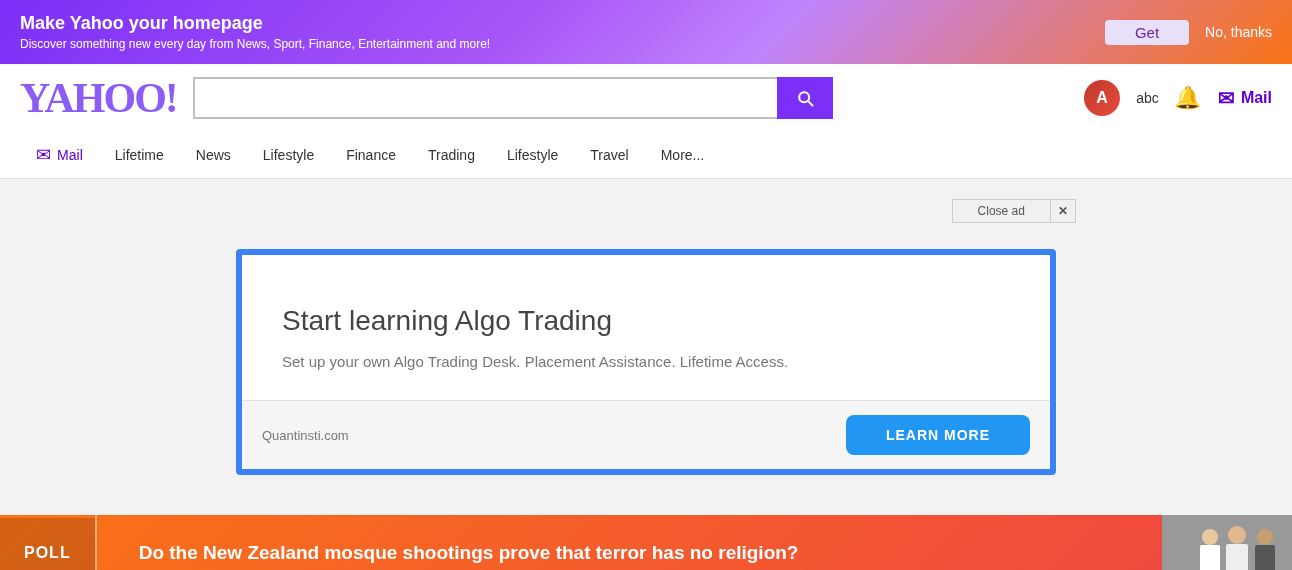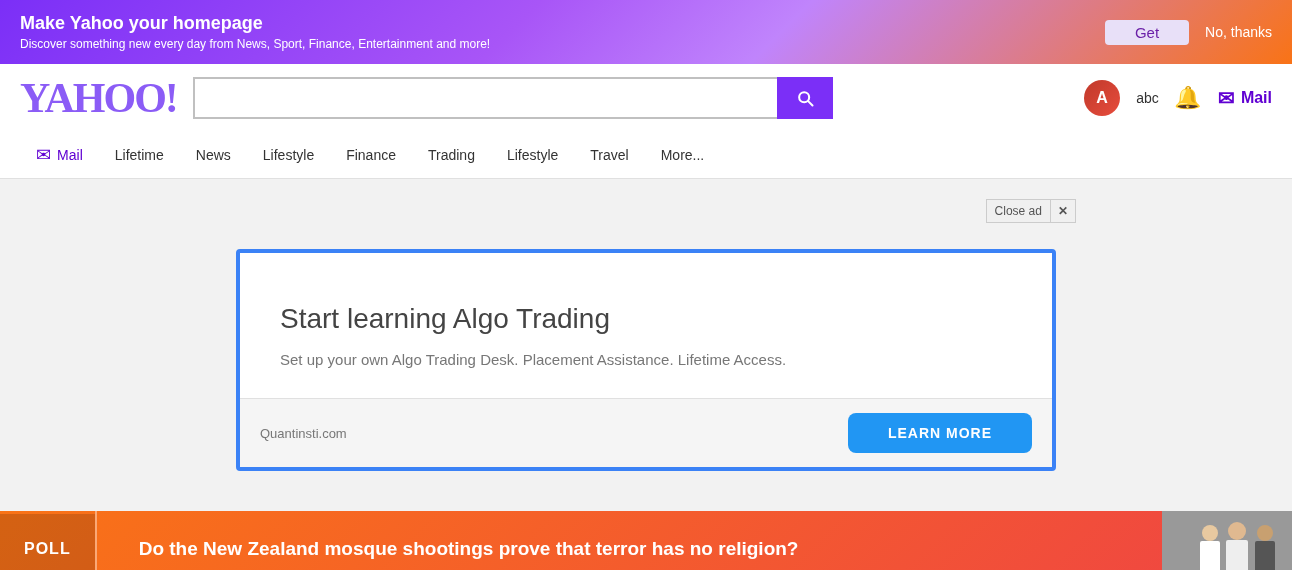--- a/index.html
+++ b/index.html
@@ -180,38 +180,38 @@
       position: absolute;
       top: 0;
       right: 0;
       display: flex;
       align-items: center;
       gap: 0;
     }
     .close-ad-label {
       background: #f0f0f0;
       border: 1px solid #ccc;
-      padding: 4px 8px;
+      padding: 4px 25px;
       font-size: 12px;
       color: #555;
       cursor: pointer;
     }
     .close-ad-x {
       background: #f0f0f0;
       border: 1px solid #ccc;
       border-left: none;
       padding: 4px 7px;
       font-size: 12px;
       color: #555;
       cursor: pointer;
       font-weight: bold;
     }
     .ad-card {
       background: #fff;
-      border: 4px solid #3b82f6;
+      border: 6px solid #3b82f6;
       border-radius: 4px;
       padding: 50px 40px 30px 40px;
       margin-top: 30px;
     }
     .ad-title {
       font-size: 28px;
       color: #444;
       font-weight: 400;
       margin-bottom: 16px;
     }

